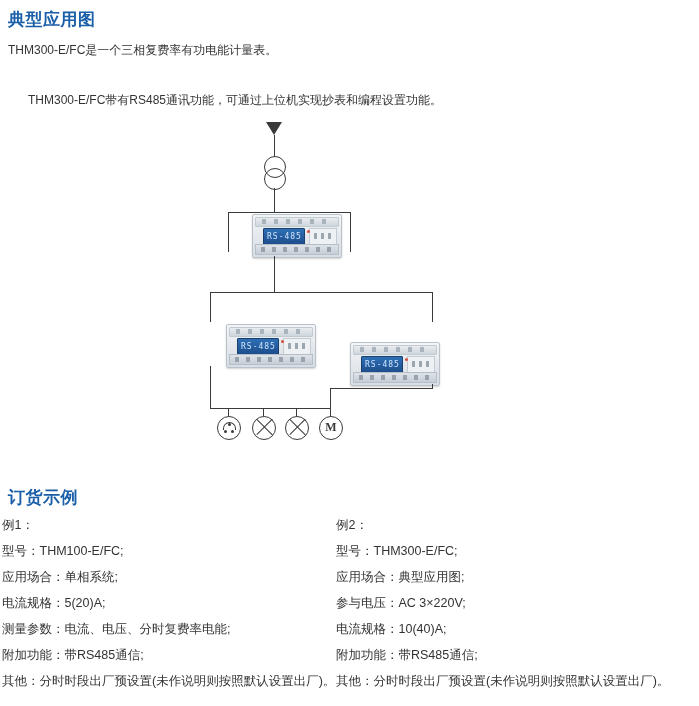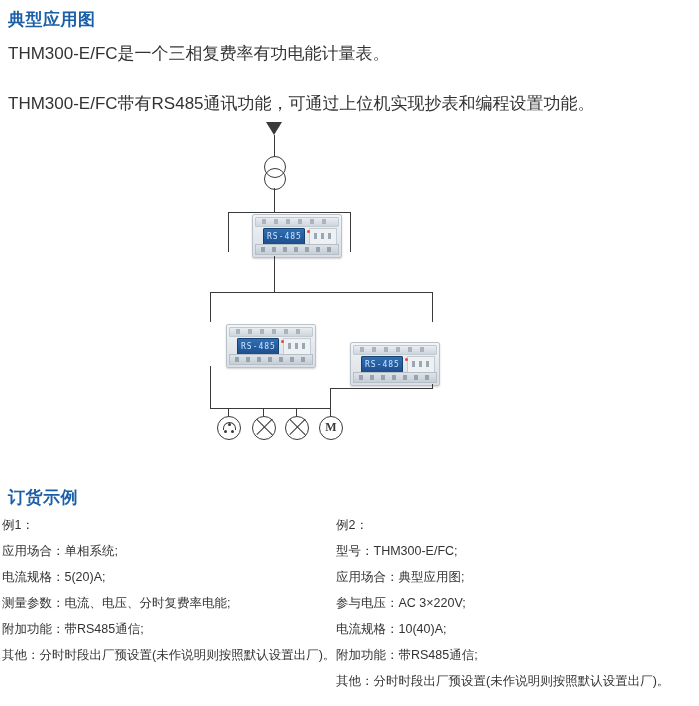--- a/index.html
+++ b/index.html
@@ -26,27 +26,27 @@
     font-weight: bold;
     color: #1a5fa8;
     letter-spacing: 0.5px;
   }
   #title-typical { left: 8px; top: 8px; }
   #title-order { left: 8px; top: 486px; }
 
   .intro-line {
     position: absolute;
     left: 8px;
-    font-size: 17px;
+    font-size: 12px;
     color: #333333;
     white-space: nowrap;
   }
   #intro-0 { top: 42px; }
   #intro-1 { top: 67px; }
-  #intro-2 { top: 92px; }
+  #intro-2 { top: 92px; margin-left: 20px; }
 
   
   .diagram {
     position: absolute;
     left: 0;
     top: 118px;
     width: 699px;
     height: 340px;
   }
   .wire {
@@ -368,20 +368,21 @@
       <div class="x1"></div>
         <div class="x2"></div>
     </div>
     <div class="sym-m" style="left:319px; top:298px;">M</div>
   </div>
 
   <div class="section-title" id="title-order">订货示例</div>
 
   <div class="order-col" id="order-col-0">
     <div class="order-row">例1：</div>
+    <div class="order-row">型号：THM100-E/FC;</div>
     <div class="order-row">应用场合：单相系统;</div>
     <div class="order-row">电流规格：5(20)A;</div>
     <div class="order-row">测量参数：电流、电压、分时复费率电能;</div>
     <div class="order-row">附加功能：带RS485通信;</div>
     <div class="order-row">其他：分时时段出厂预设置(未作说明则按照默认设置出厂)。</div>
   </div>
 
   <div class="order-col" id="order-col-1">
     <div class="order-row">例2：</div>
     <div class="order-row">型号：THM300-E/FC;</div>

